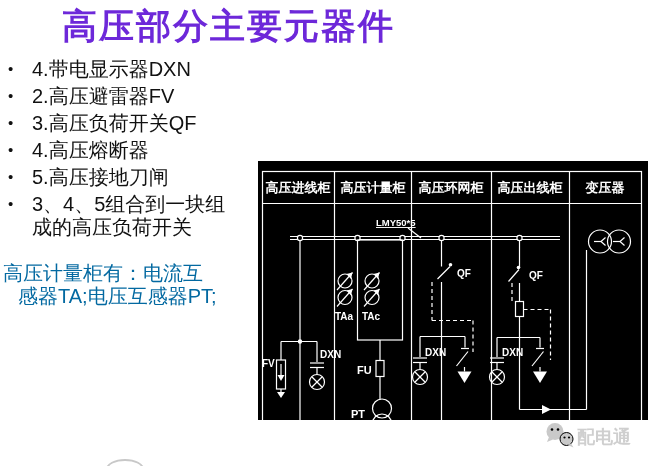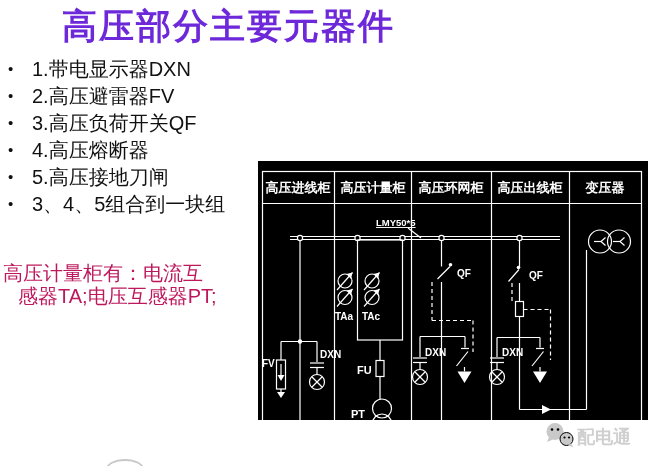--- a/index.html
+++ b/index.html
@@ -11,21 +11,21 @@
     position:absolute;left:62px;top:3px;
     font-family:"Liberation Serif",serif;
     font-size:35px;font-weight:bold;color:#7030A0;
     letter-spacing:2px;white-space:nowrap;
   }
   .bullet-list{position:absolute;left:8px;top:58px;width:252px;color:#111;}
   .bullet-item{display:flex;margin-bottom:4.5px;}
   .bullet{width:24px;font-size:15px;line-height:22.5px;color:#111;flex:0 0 24px;}
   .lines{flex:1;}
   .line{font-size:20px;line-height:22.5px;white-space:nowrap;}
-  .paragraph{position:absolute;left:3px;top:262px;color:#be185d;}
+  .paragraph{position:absolute;left:3px;top:262px;color:#0369a1;}
   .para-line{font-size:20px;line-height:22.5px;white-space:nowrap;}
   .para-line + .para-line{margin-left:15px;}
   .diagram-panel{
     position:absolute;left:258px;top:161px;width:390px;height:259px;
     background:#000000;
   }
   .diagram-panel svg{display:block;}
   svg text{font-family:"Liberation Sans",sans-serif;fill:#ffffff;}
   .hdr{font-size:13px;font-weight:bold;}
   .lbl{font-size:10px;font-weight:bold;}
@@ -41,21 +41,21 @@
 <body>
 
 <div class="page">
 
   <div class="title" style="color: #6d28d9;">高压部分主要元器件</div>
 
   <div class="bullet-list">
       <div class="bullet-item">
         <span class="bullet">•</span>
         <div class="lines">
-          <div class="line">1.带电显示器DXN</div>
+          <div class="line">4.带电显示器DXN</div>
         </div>
       </div>
       <div class="bullet-item">
         <span class="bullet">•</span>
         <div class="lines">
           <div class="line">2.高压避雷器FV</div>
         </div>
       </div>
       <div class="bullet-item">
         <span class="bullet">•</span>
@@ -72,20 +72,21 @@
       <div class="bullet-item">
         <span class="bullet">•</span>
         <div class="lines">
           <div class="line">5.高压接地刀闸</div>
         </div>
       </div>
       <div class="bullet-item">
         <span class="bullet">•</span>
         <div class="lines">
           <div class="line">3、4、5组合到一块组</div>
+          <div class="line">成的高压负荷开关</div>
         </div>
       </div>
     </div>
 
   <div class="paragraph">
       <div class="para-line">高压计量柜有：电流互</div>
       <div class="para-line">感器TA;电压互感器PT;</div>
     </div>
 
   <div class="diagram-panel" style="background: rgb(0, 0, 0);">

